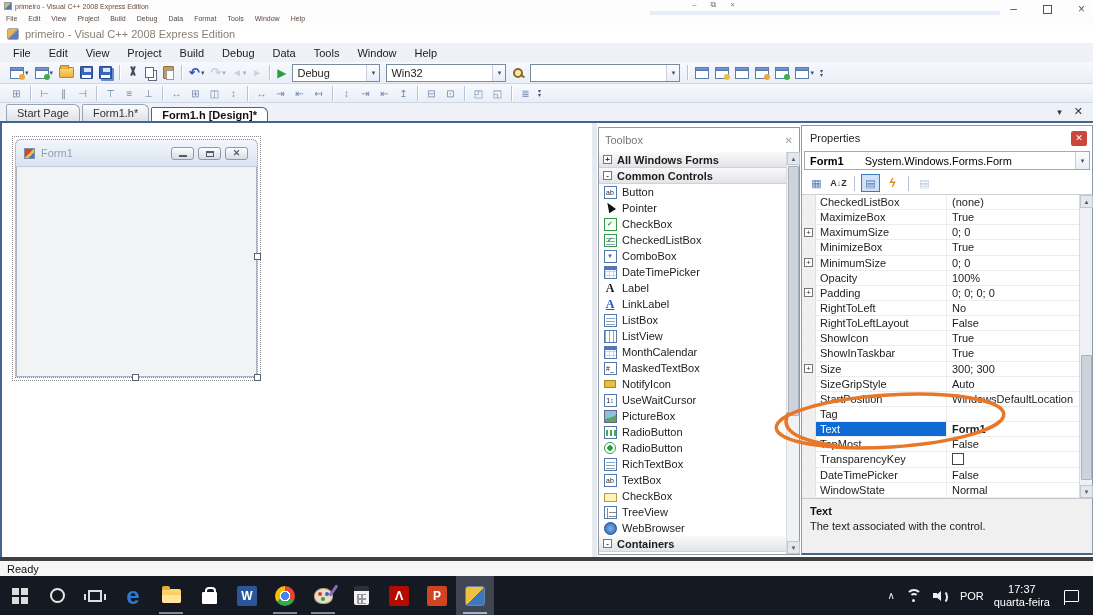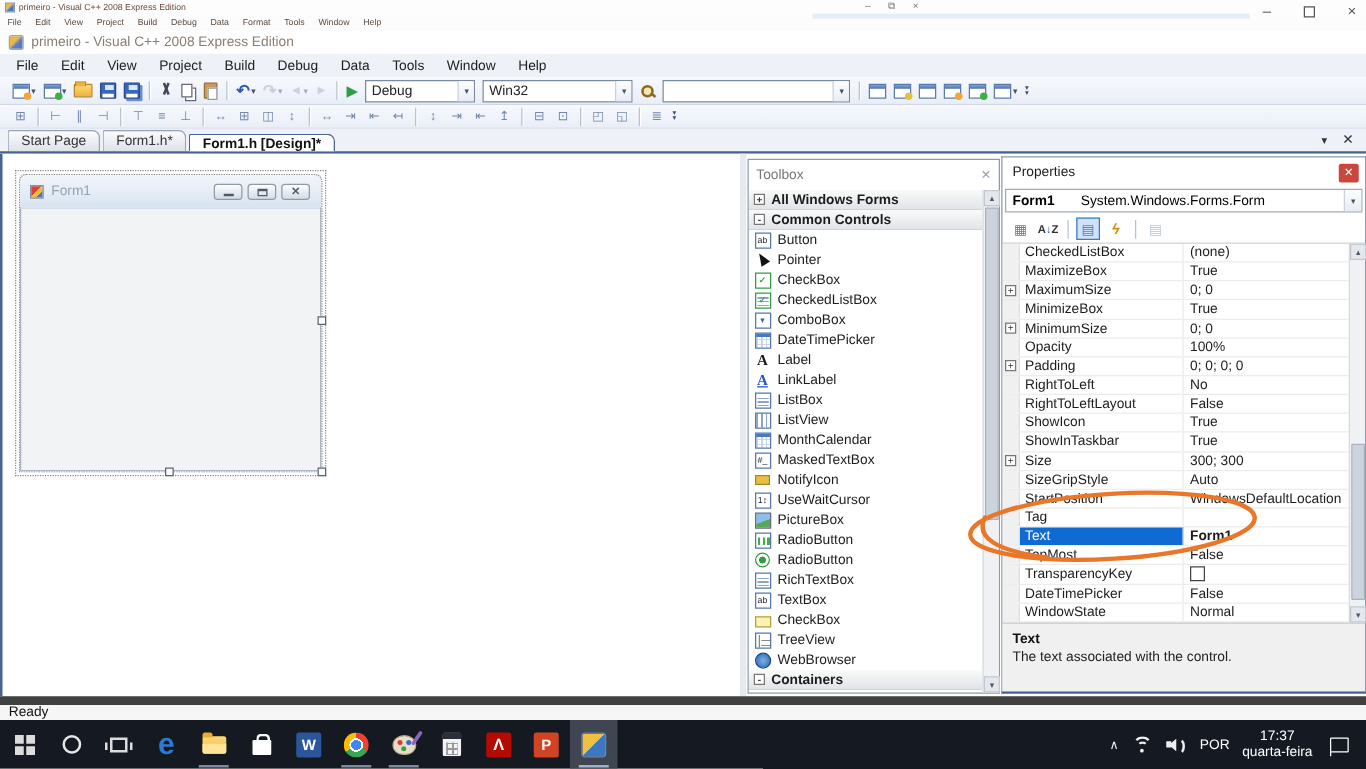--- a/index.html
+++ b/index.html
@@ -144,21 +144,21 @@
   .pcheck{width:12px;height:12px;border:1px solid #444;background:#fff;}
   #props-scroll{position:absolute;right:0;top:69px;width:13px;height:303px;background:#f0f1f4;border-left:1px solid #d8dadf;}
   #props-desc{position:absolute;left:0;right:0;top:372px;bottom:0;background:#f0f0f0;border-top:1px solid #c4c8ce;padding:6px 8px;}
   #props-desc .dt{font-size:11px;font-weight:bold;color:#111;}
   #props-desc .db{font-size:11px;color:#222;margin-top:3px;}
 
   
   #annotation{position:absolute;left:0;top:0;width:1093px;height:615px;pointer-events:none;z-index:50;}
 
   
-  #statusbar{position:absolute;left:0;top:557px;width:1093px;height:19px;background:#f6f6f6;border-top:7px solid #404040;display:flex;align-items:center;padding-left:7px;font-size:11px;color:#111;}
+  #statusbar{position:absolute;left:0;top:557px;width:1093px;height:19px;background:#f6f6f6;border-top:4px solid #404040;display:flex;align-items:center;padding-left:7px;font-size:11px;color:#111;}
 
   
   #taskbar{position:absolute;left:0;top:576px;width:1093px;height:39px;background:#151a22;display:flex;align-items:stretch;}
   .tb-cell{width:38px;display:flex;align-items:center;justify-content:center;position:relative;flex:none;}
   .tb-cell.openline::after{content:"";position:absolute;bottom:1px;left:7px;right:7px;height:2px;background:#7d8a9c;}
   .tb-cell.focused{background:#3f4651;}
   .tb-cell.focused::after{background:#9fb4cc;}
   .win-logo{width:7px;height:7px;background:#dcdcdc;box-shadow:9px 0 #dcdcdc,0 9px #dcdcdc,9px 9px #dcdcdc;margin:-8px 0 0 -8px;}
   .cortana{width:15px;height:15px;border:2px solid #e6e6e6;border-radius:50%;}
   .taskview{width:14px;height:12px;border:2px solid #dcdcdc;position:relative;}

